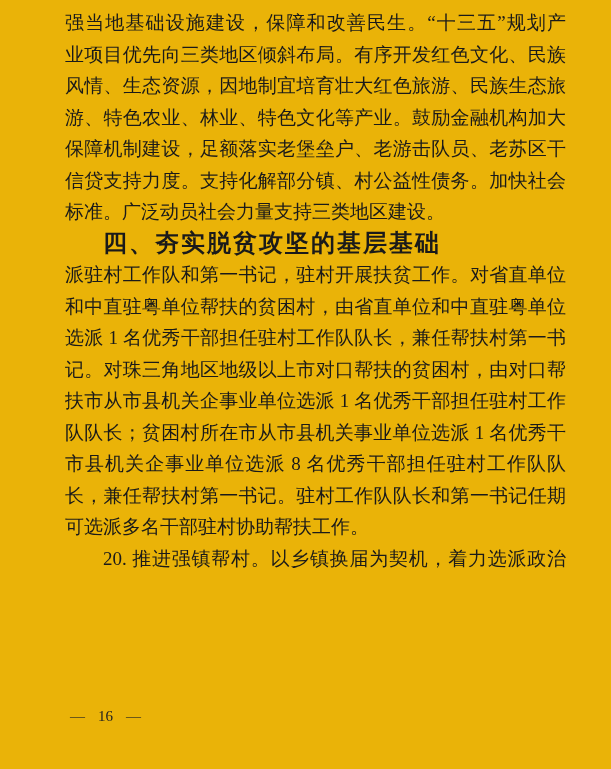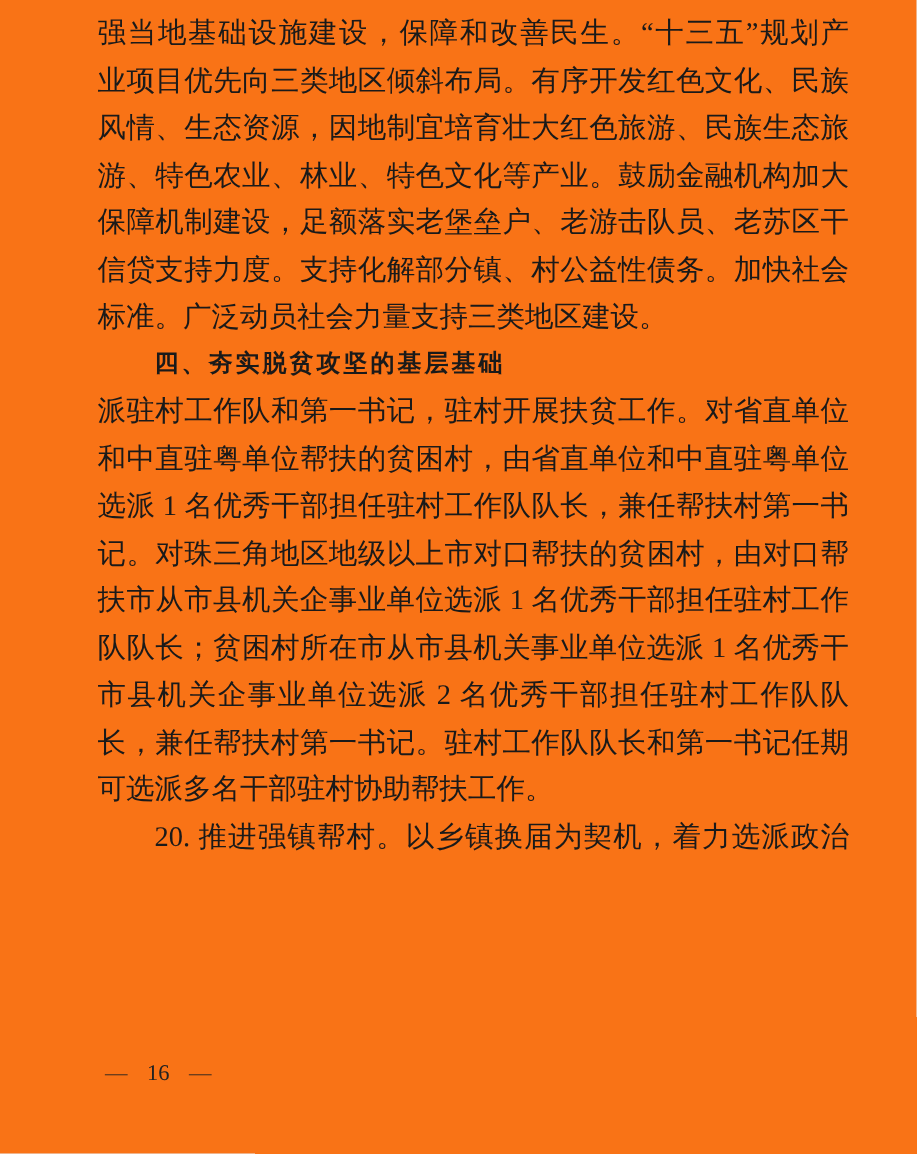--- a/index.html
+++ b/index.html
@@ -4,21 +4,21 @@
 <style>
   html, body {
     margin: 0;
     padding: 0;
     background: #e8e8e8;
   }
   .page {
     position: relative;
     width: 611px;
     height: 769px;
-    background: #f97316;
+    background: #eab308;
     color: #1a1a1a;
     font-family: "Liberation Serif", serif;
     overflow: hidden;
   }
   .text-block {
     position: absolute;
     left: 65px;
     top: 7px;
     width: 501px;
   }
@@ -34,23 +34,23 @@
     overflow: hidden;
   }
   .line.end {
     text-align: center;
     text-align-last: left;
   }
   .line.indent {
     text-indent: 38px;
   }
   .line.heading {
-    font-family: Liberation Mono, monospace;
+    font-family: Liberation Serif, serif;
     font-weight: 700;
-    font-size: 16px;
+    font-size: 24px;
     letter-spacing: 2px;
     text-align: center;
     text-align-last: left;
   }
   .footer {
     position: absolute;
     left: 70px;
     top: 708px;
     display: flex;
     align-items: center;
@@ -76,21 +76,21 @@
       <div class="line">保障机制建设，足额落实老堡垒户、老游击队员、老苏区干</div>
       <div class="line">信贷支持力度。支持化解部分镇、村公益性债务。加快社会</div>
       <div class="line end">标准。广泛动员社会力量支持三类地区建设。</div>
       <div class="line heading indent end">四、夯实脱贫攻坚的基层基础</div>
       <div class="line">派驻村工作队和第一书记，驻村开展扶贫工作。对省直单位</div>
       <div class="line">和中直驻粤单位帮扶的贫困村，由省直单位和中直驻粤单位</div>
       <div class="line">选派 1 名优秀干部担任驻村工作队队长，兼任帮扶村第一书</div>
       <div class="line">记。对珠三角地区地级以上市对口帮扶的贫困村，由对口帮</div>
       <div class="line">扶市从市县机关企事业单位选派 1 名优秀干部担任驻村工作</div>
       <div class="line">队队长；贫困村所在市从市县机关事业单位选派 1 名优秀干</div>
-      <div class="line">市县机关企事业单位选派 2 名优秀干部担任驻村工作队队</div>
+      <div class="line">市县机关企事业单位选派 8 名优秀干部担任驻村工作队队</div>
       <div class="line">长，兼任帮扶村第一书记。驻村工作队队长和第一书记任期</div>
       <div class="line end">可选派多名干部驻村协助帮扶工作。</div>
       <div class="line indent">20. 推进强镇帮村。以乡镇换届为契机，着力选派政治</div>
     </div>
 
   <div class="footer">
     <span class="dash">—</span>
     <span>16</span>
     <span class="dash">—</span>
   </div>

